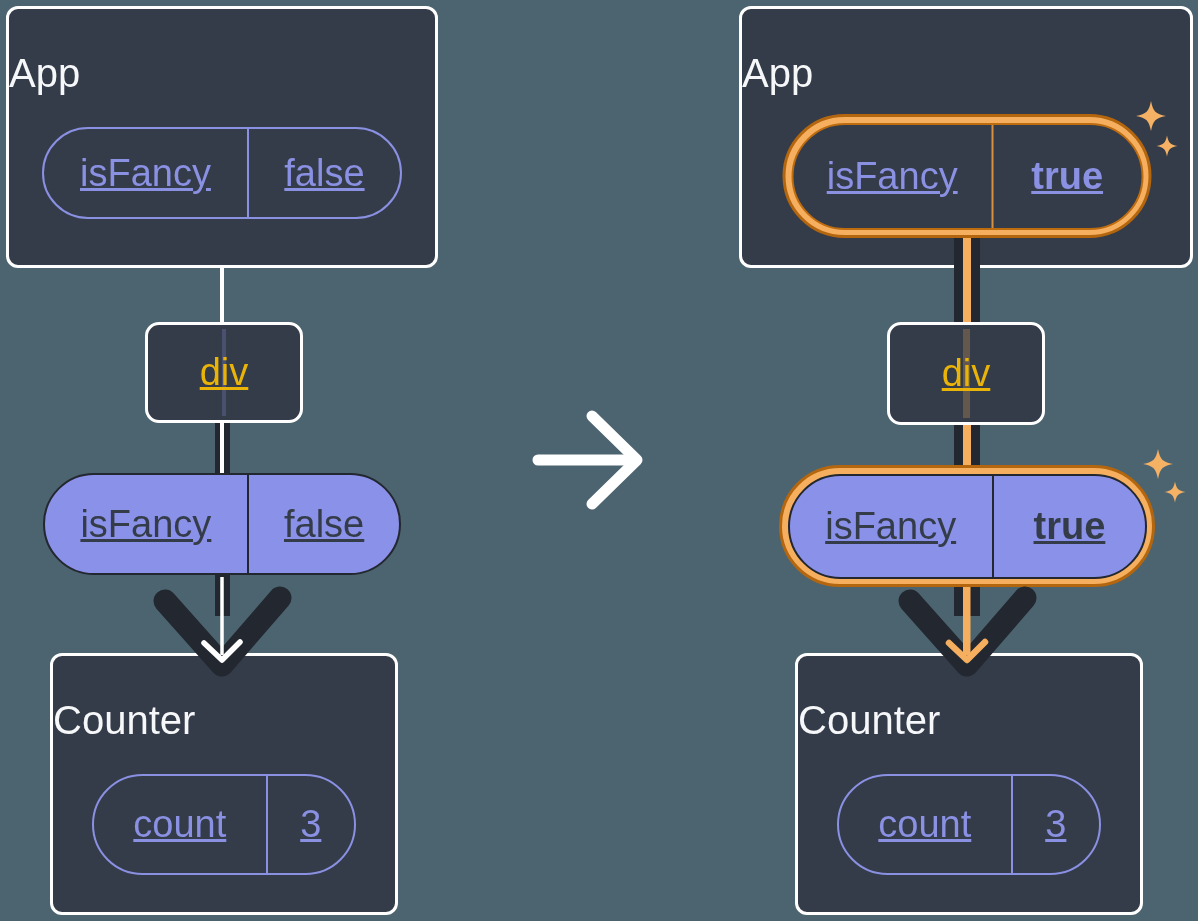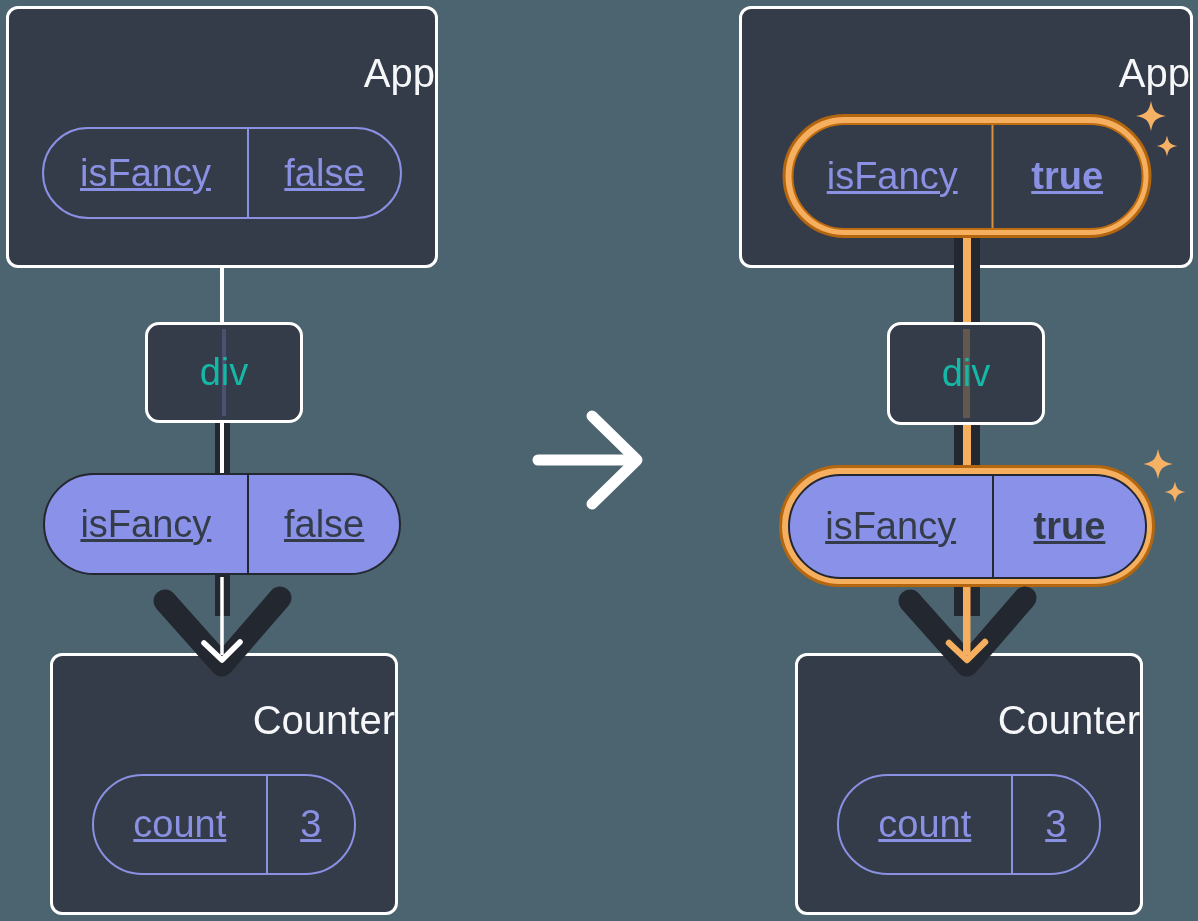--- a/index.html
+++ b/index.html
@@ -18,34 +18,34 @@
     position:absolute;
     background:#343B49;
     border:3.5px solid #FFFFFF;
     border-radius:12px;
     box-sizing:border-box;
     z-index:1;
   }
   .comp-title{
     position:absolute;
     left:0;top:44px;width:100%;
-    text-align:right;
+    text-align:left;
     color:#F6F7F9;
     font-size:40px;
     line-height:1;
   }
   .div-box{
     position:absolute;
     background:#343B49;
     border:3.5px solid #FFFFFF;
     border-radius:14px;
     box-sizing:border-box;
     z-index:3;
     display:flex;align-items:center;justify-content:center;
-    color:#14b8a6;font-size:38px;
+    color:#eab308;font-size:38px;text-decoration:underline;
   }
   .pass-line{
     position:absolute;
     top:4px;bottom:4px;left:50%;
     z-index:0;
   }
   .pass-line.purpleish{width:4px;margin-left:-2px;background:rgba(138,144,226,0.25);}
   .pass-line.orangeish{width:7px;margin-left:-3.5px;background:rgba(245,175,94,0.25);}
   .div-label{position:relative;z-index:1;}
   

